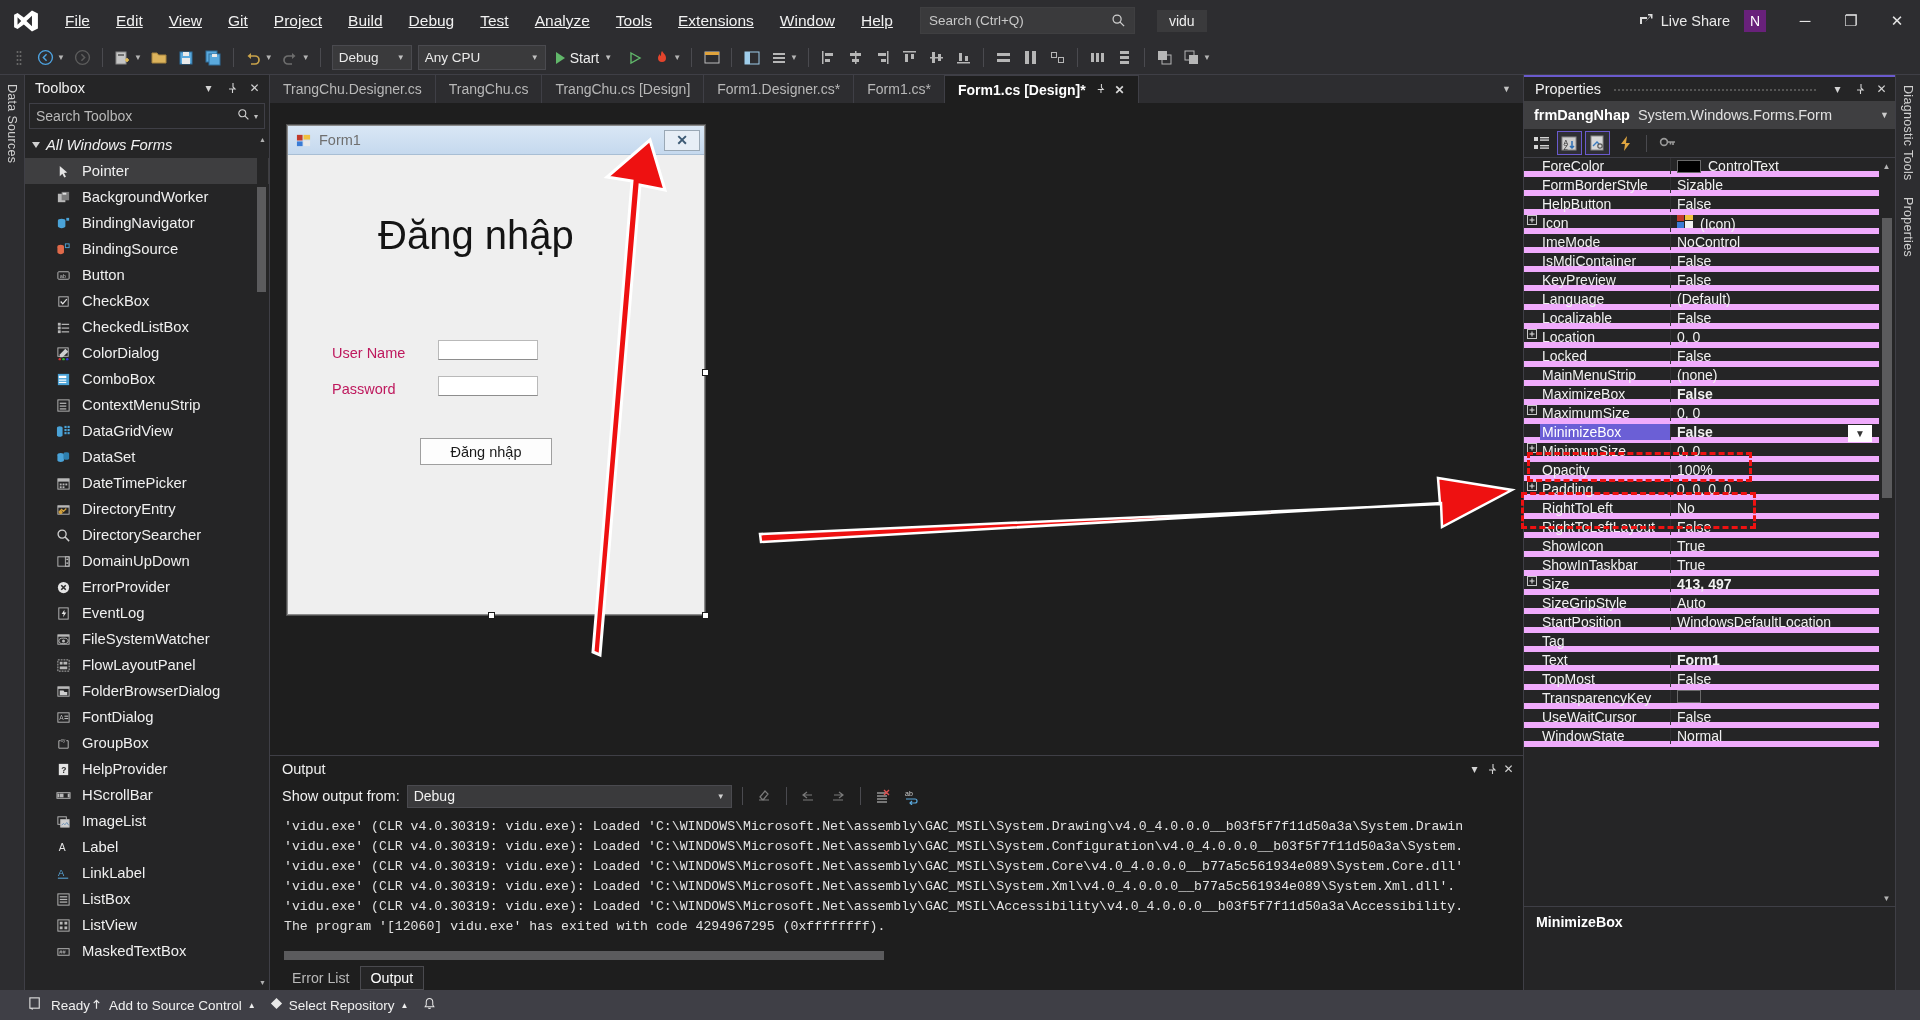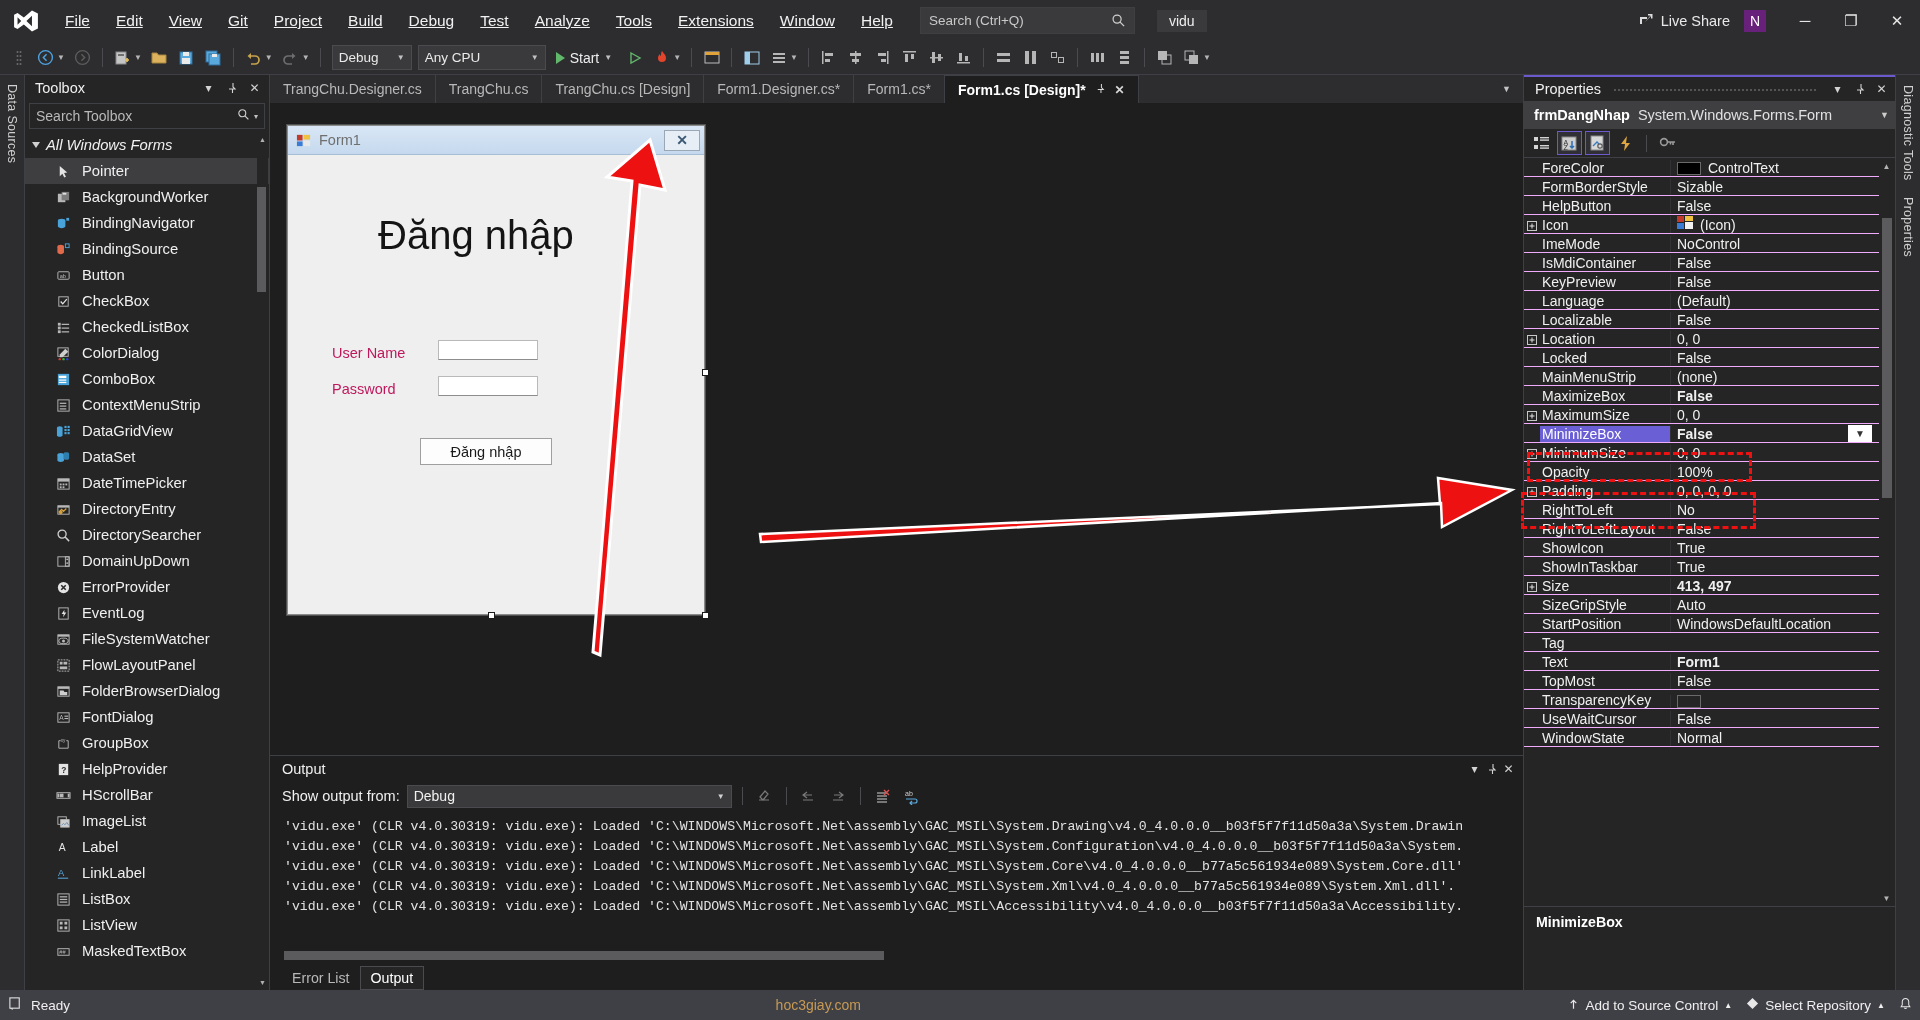--- a/index.html
+++ b/index.html
@@ -127,22 +127,22 @@
   .props-obj{ height:28px; display:flex; align-items:center; padding:0 6px 0 10px; background:#3f3f41; gap:8px; }
   .props-obj .nm{ font-weight:bold; font-size:14.5px; color:#fff; }
   .props-obj .ty{ font-size:14.5px; color:#e0e0e0; flex:1; }
   .props-obj .cc{ font-size:9px; color:#ccc; }
   .props-tools{ height:29px; display:flex; align-items:center; padding-left:5px; gap:3px; background:#252526;
       border-bottom:1px solid #3f3f46; }
   .ptbtn{ width:25px; height:24px; display:flex; align-items:center; justify-content:center; }
   .ptbtn.on{ border:1px solid #6a5acd; background:#2f2f35; }
   .pt-sep{ width:1px; height:17px; background:#4a4a4f; margin:0 5px; }
   .plist{ flex:1; overflow:hidden; position:relative; }
-  .prow{ height:19px; display:flex; align-items:flex-end; font-size:14px; color:#f0f0f0;
-      border-bottom:1px solid #f0abfc; position:relative; }
+  .prow{ height:19px; display:flex; align-items:flex-start; font-size:14px; color:#f0f0f0;
+      border-bottom:6px solid #f0abfc; position:relative; }
   .prow .exp{ width:16px; text-align:center; font-size:11px; color:#d8d8d8; flex:0 0 16px; }
   .prow .pn{ flex:0 0 130px; padding-left:2px; white-space:nowrap; overflow:hidden; }
   .prow .pv{ flex:1; padding-left:6px; border-left:1px solid #323234; white-space:nowrap; overflow:hidden;
       display:flex; align-items:center; gap:7px; }
   .prow.bold .pv{ font-weight:bold; }
   .prow.selected .pn{ background:#6b5fd6; color:#fff; margin-left:0; }
   .prow.selected .pv{ font-weight:bold; }
   .swatch{ width:24px; height:13px; background:#000; border:1px solid #6a6a6a; display:inline-block; }
   .swatch.empty{ background:#252526; }
   .pv-dd{ position:absolute; right:23px; top:1px; width:24px; height:17px; background:#fff; color:#333;
@@ -153,22 +153,22 @@
       display:flex; align-items:center; justify-content:center; }
   .props-desc{ height:84px; border-top:1px solid #3f3f46; padding:7px 12px; background:#252526; }
   .props-desc .t{ font-weight:bold; font-size:14.2px; color:#fff; }
   .props-desc .d{ font-size:14px; color:#dcdcdc; line-height:19px; margin-top:2px; }
 
   
   .rightstrip{ width:25px; background:#2d2d30; border-left:1px solid #3f3f46; display:flex; flex-direction:column;
       align-items:center; padding-top:10px; gap:16px; }
 
   
-  .statusbar{ height:30px; background:#3f3f46; display:flex; align-items:center; flex:0 0 30px;
-      font-size:13.5px; color:#f0f0f0; padding:0 8px; }
+  .statusbar{ height:30px; background:#3f3f46; display:flex; flex:0 0 30px;
+      font-size:13.5px; color:#f0f0f0; padding:0 28px; }
   .sb-left{ display:flex; align-items:center; gap:8px; }
   .sb-center{ flex:1; text-align:center; color:#c79a55; font-size:14px; }
   .sb-right{ display:flex; align-items:center; gap:14px; }
   .sb-item{ display:flex; align-items:center; gap:6px; }
   .sb-item .ar{ font-size:8px; }
 
   
   .ann{ position:absolute; pointer-events:none; }
   .dash-box{ position:absolute; border:3.5px dashed #ee1111; }
 </style>
@@ -941,20 +941,21 @@
                 <path d="M2 11h9a2 2 0 0 1 0 4H6M8 13l-2 2 2 2" stroke="#5aa9dd" stroke-width="1.2" fill="none"></path>
               </svg>
             </span>
         </div>
         <div class="out-text" id="out-text">
             <div>'vidu.exe' (CLR v4.0.30319: vidu.exe): Loaded 'C:\WINDOWS\Microsoft.Net\assembly\GAC_MSIL\System.Drawing\v4.0_4.0.0.0__b03f5f7f11d50a3a\System.Drawin</div>
             <div>'vidu.exe' (CLR v4.0.30319: vidu.exe): Loaded 'C:\WINDOWS\Microsoft.Net\assembly\GAC_MSIL\System.Configuration\v4.0_4.0.0.0__b03f5f7f11d50a3a\System.</div>
             <div>'vidu.exe' (CLR v4.0.30319: vidu.exe): Loaded 'C:\WINDOWS\Microsoft.Net\assembly\GAC_MSIL\System.Core\v4.0_4.0.0.0__b77a5c561934e089\System.Core.dll'</div>
             <div>'vidu.exe' (CLR v4.0.30319: vidu.exe): Loaded 'C:\WINDOWS\Microsoft.Net\assembly\GAC_MSIL\System.Xml\v4.0_4.0.0.0__b77a5c561934e089\System.Xml.dll'.</div>
             <div>'vidu.exe' (CLR v4.0.30319: vidu.exe): Loaded 'C:\WINDOWS\Microsoft.Net\assembly\GAC_MSIL\Accessibility\v4.0_4.0.0.0__b03f5f7f11d50a3a\Accessibility.</div>
+            <div>The program '[12060] vidu.exe' has exited with code 4294967295 (0xffffffff).</div>
           </div>
         <div class="out-hscroll">
           <div class="out-hthumb"></div>
         </div>
         <div class="out-tabs" id="out-tabs">
             <div class="otab">Error List</div>
             <div class="otab active">Output</div>
           </div>
       </div>
     </div>
@@ -1282,21 +1283,20 @@
   <div class="statusbar">
     <div class="sb-left">
       <span>
         <svg width="15" height="15" viewBox="0 0 16 16">
             <rect x="2" y="2" width="10" height="11" fill="none" stroke="#e0e0e0" stroke-width="1.2"></rect>
             <path d="M2 13l3 2v-2z" fill="#e0e0e0"></path>
           </svg>
       </span>
       <span>Ready</span>
     </div>
-    <div class="sb-center">hoc3giay.com</div>
     <div class="sb-right">
       <span class="sb-item">
         <span>
           <svg width="13" height="14" viewBox="0 0 14 14">
               <path d="M7 12V3M4 6l3-3 3 3" stroke="#e8e8e8" stroke-width="1.3" fill="none"></path>
             </svg>
         </span>
         <span>Add to Source Control</span>
         <span class="ar">▲</span>
       </span>

